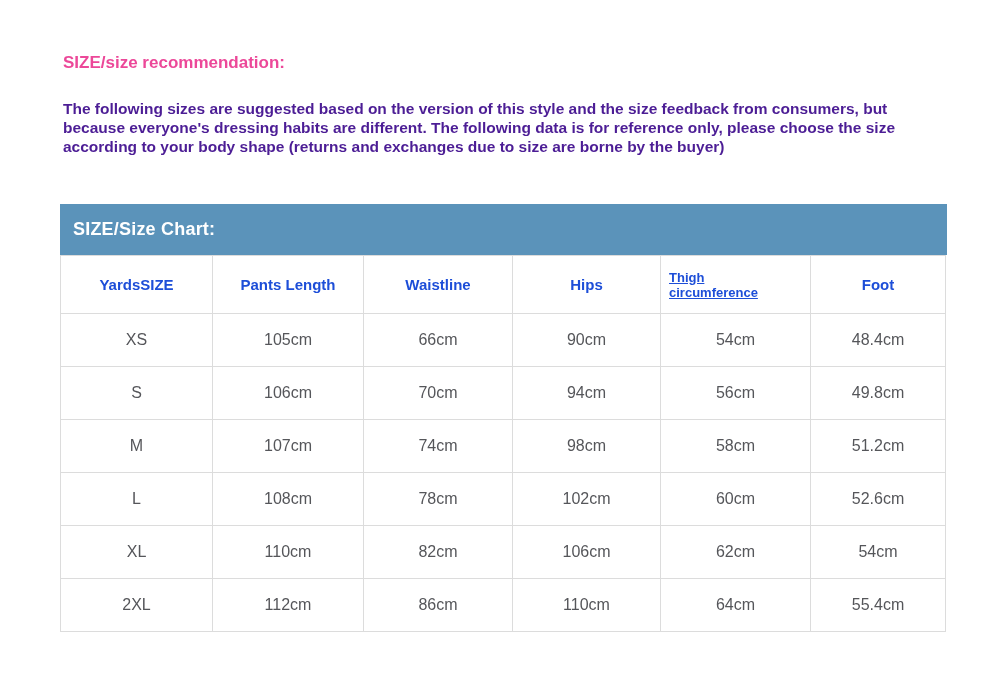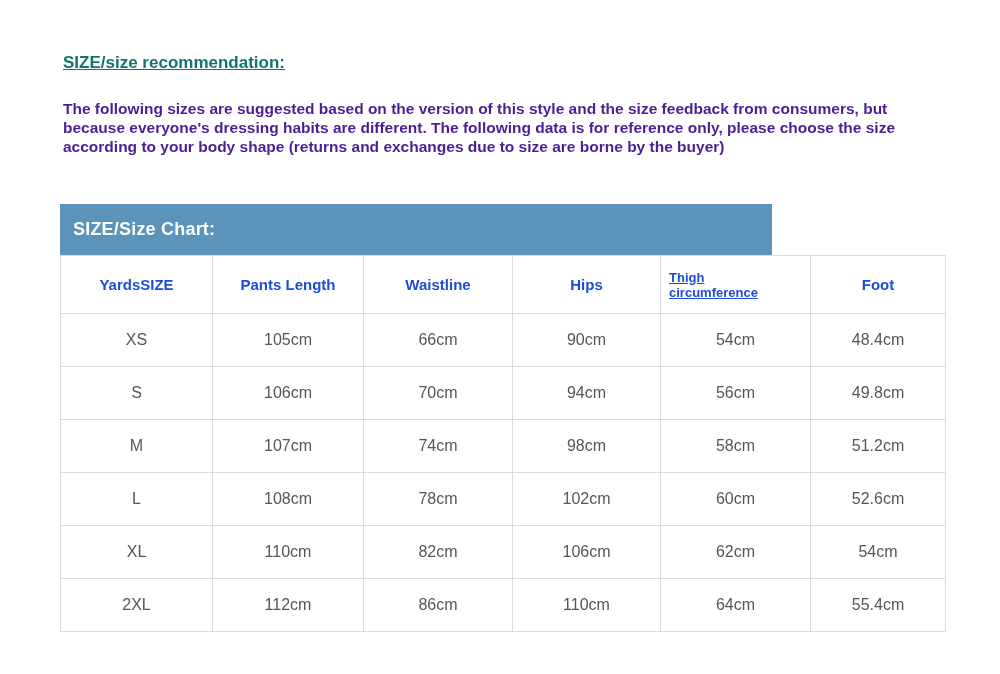--- a/index.html
+++ b/index.html
@@ -11,41 +11,40 @@
     background: #ffffff;
     font-family: "Liberation Sans", sans-serif;
     overflow: hidden;
   }
   .reco-heading {
     position: absolute;
     left: 63px;
     top: 53px;
     font-size: 17px;
     font-weight: bold;
-    color: #0f766e;
-    text-decoration: underline;
+    color: #ec4899;
   }
   .reco-body {
     position: absolute;
     left: 63px;
     top: 99px;
     width: 880px;
     font-size: 15.5px;
     font-weight: bold;
     line-height: 19px;
     color: #4c1d95;
   }
   .chart-section {
     position: absolute;
     left: 60px;
     top: 204px;
     width: 885px;
   }
   .chart-title-bar {
-    width: 712px;
+    width: 887px;
     height: 51px;
     background: #5b93ba;
     display: flex;
     align-items: center;
     padding-left: 13px;
   }
   .chart-title-bar .title-text {
     color: #ffffff;
     font-size: 18px;
     font-weight: bold;

